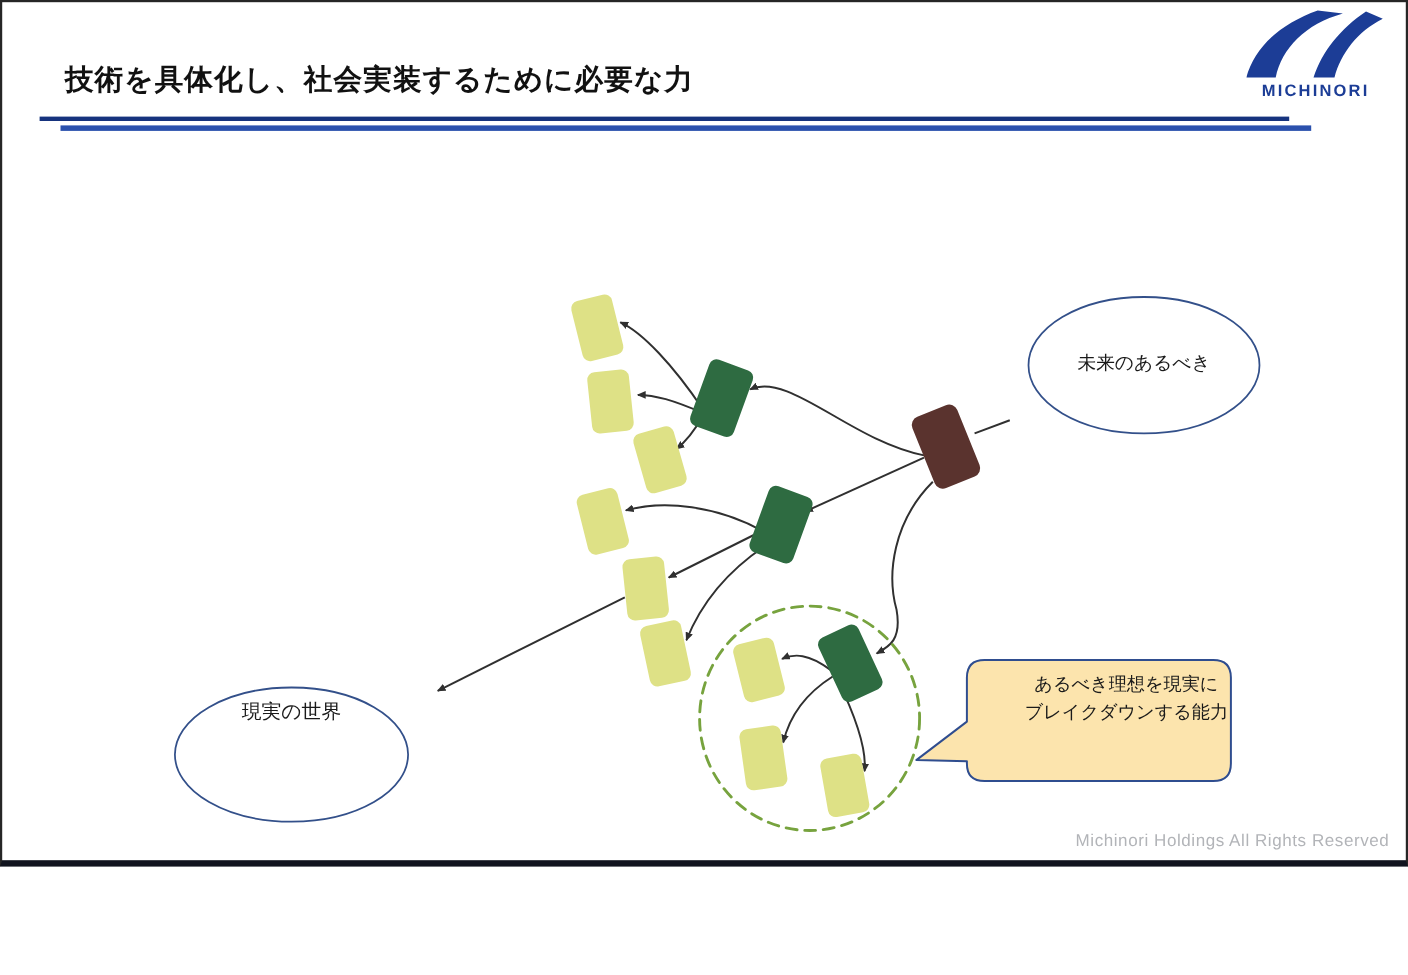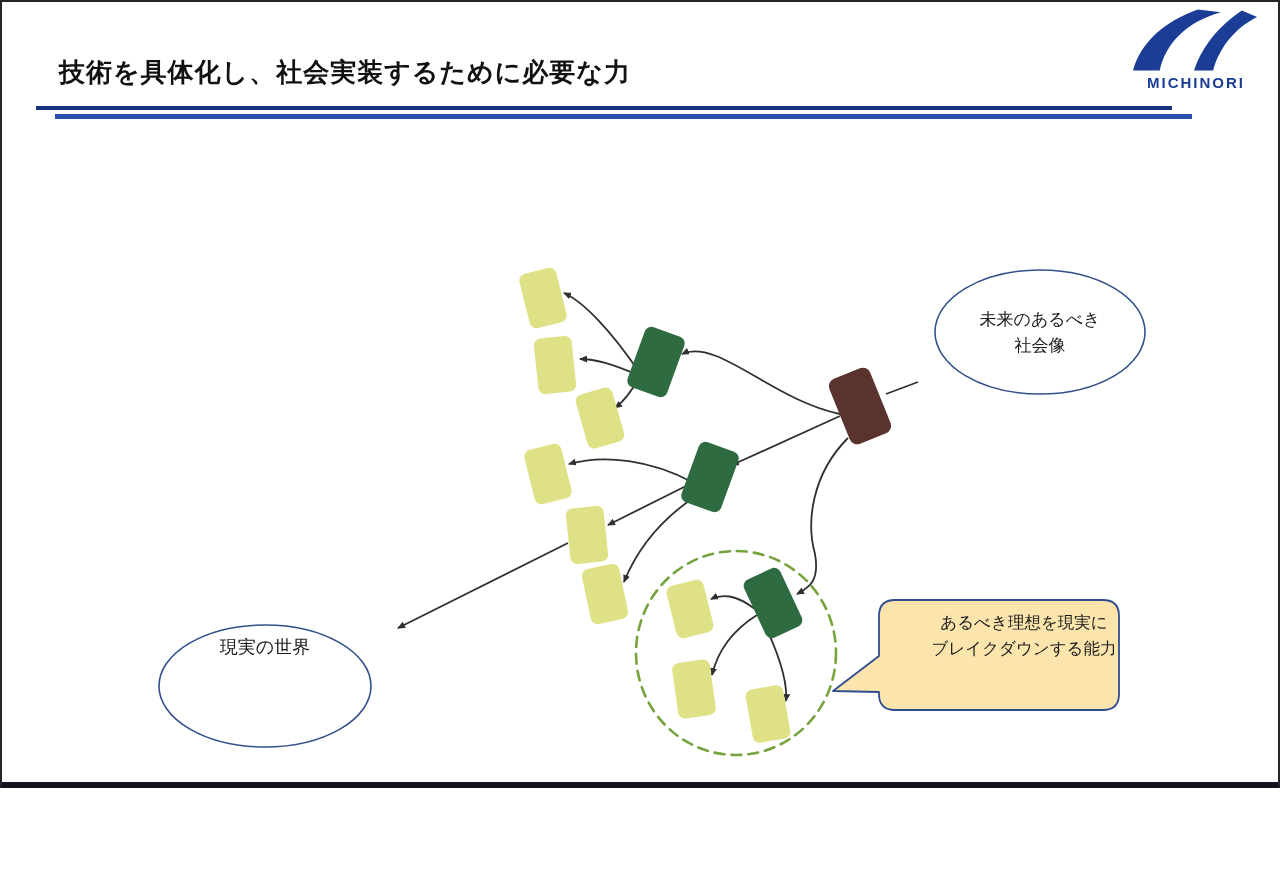--- a/index.html
+++ b/index.html
@@ -19,21 +19,21 @@
   .logo-swoosh{display:block;margin:0 auto;}
   .logo-text{font-size:15px;font-weight:bold;color:#1c3d96;letter-spacing:2px;margin-top:2px;}
   .diagram{position:absolute;left:0;top:0;width:1280px;height:886px;}
   .node{stroke:none;}
   .solid-ellipse{fill:#ffffff;stroke:#33508a;stroke-width:1.6;}
   .dashed-ellipse{fill:none;stroke-width:2.6;stroke-dasharray:10 7;stroke-linecap:round;}
   .arrow{fill:none;stroke:#303030;stroke-width:1.8;}
   .plain-line{fill:none;stroke:#303030;stroke-width:1.8;}
   .callout-shape{stroke:#2f4d8f;stroke-width:1.8;stroke-linejoin:round;}
   .label{position:absolute;color:#1a1a1a;text-align:center;line-height:1.55;}
-  .future-label{left:933px;top:305px;width:210px;font-size:17px;}
+  .future-label{left:933px;top:315px;width:210px;font-size:17px;}
   .reality-label{left:158px;top:632px;width:210px;font-size:18px;}
   .callout-label{left:897px;top:607px;width:250px;font-size:16.5px;line-height:1.6;}
   .footer{
     position:absolute;right:15px;bottom:8px;
     font-size:15.5px;color:#b2b4b8;letter-spacing:0.5px;
   }
 </style>
 </head>
 <body>
 
@@ -93,26 +93,26 @@
     <rect class="node" x="584" y="564" width="38" height="56" rx="7" transform="rotate(-12 603 592)" fill="#dee186"></rect>
     <rect class="node" x="669" y="580" width="38" height="54" rx="7" transform="rotate(-14 688 607)" fill="#dee186"></rect>
     <rect class="node" x="673" y="659" width="38" height="56" rx="7" transform="rotate(-8 692 687)" fill="#dee186"></rect>
     <rect class="node" x="747" y="685" width="38" height="54" rx="7" transform="rotate(-10 766 712)" fill="#dee186"></rect>
 
     <path class="callout-shape" d="M893,598 H1101 Q1117,598 1117,614 V692 Q1117,708 1101,708 H893 Q877,708 877,692 V690 L831,689 L877,654 V614 Q877,598 893,598 Z" fill="#fce4ad"></path>
   </svg>
 
   <div class="label future-label">
     <div>未来のあるべき</div>
-    <div>社会像</div>
   </div>
 
   <div class="label reality-label">
     <div>現実の世界</div>
   </div>
 
   <div class="label callout-label">
     <div>あるべき理想を現実に</div>
     <div>ブレイクダウンする能力</div>
   </div>
 
+  <div class="footer">Michinori Holdings All Rights Reserved</div>
 
 </div>
 
 </body></html>

